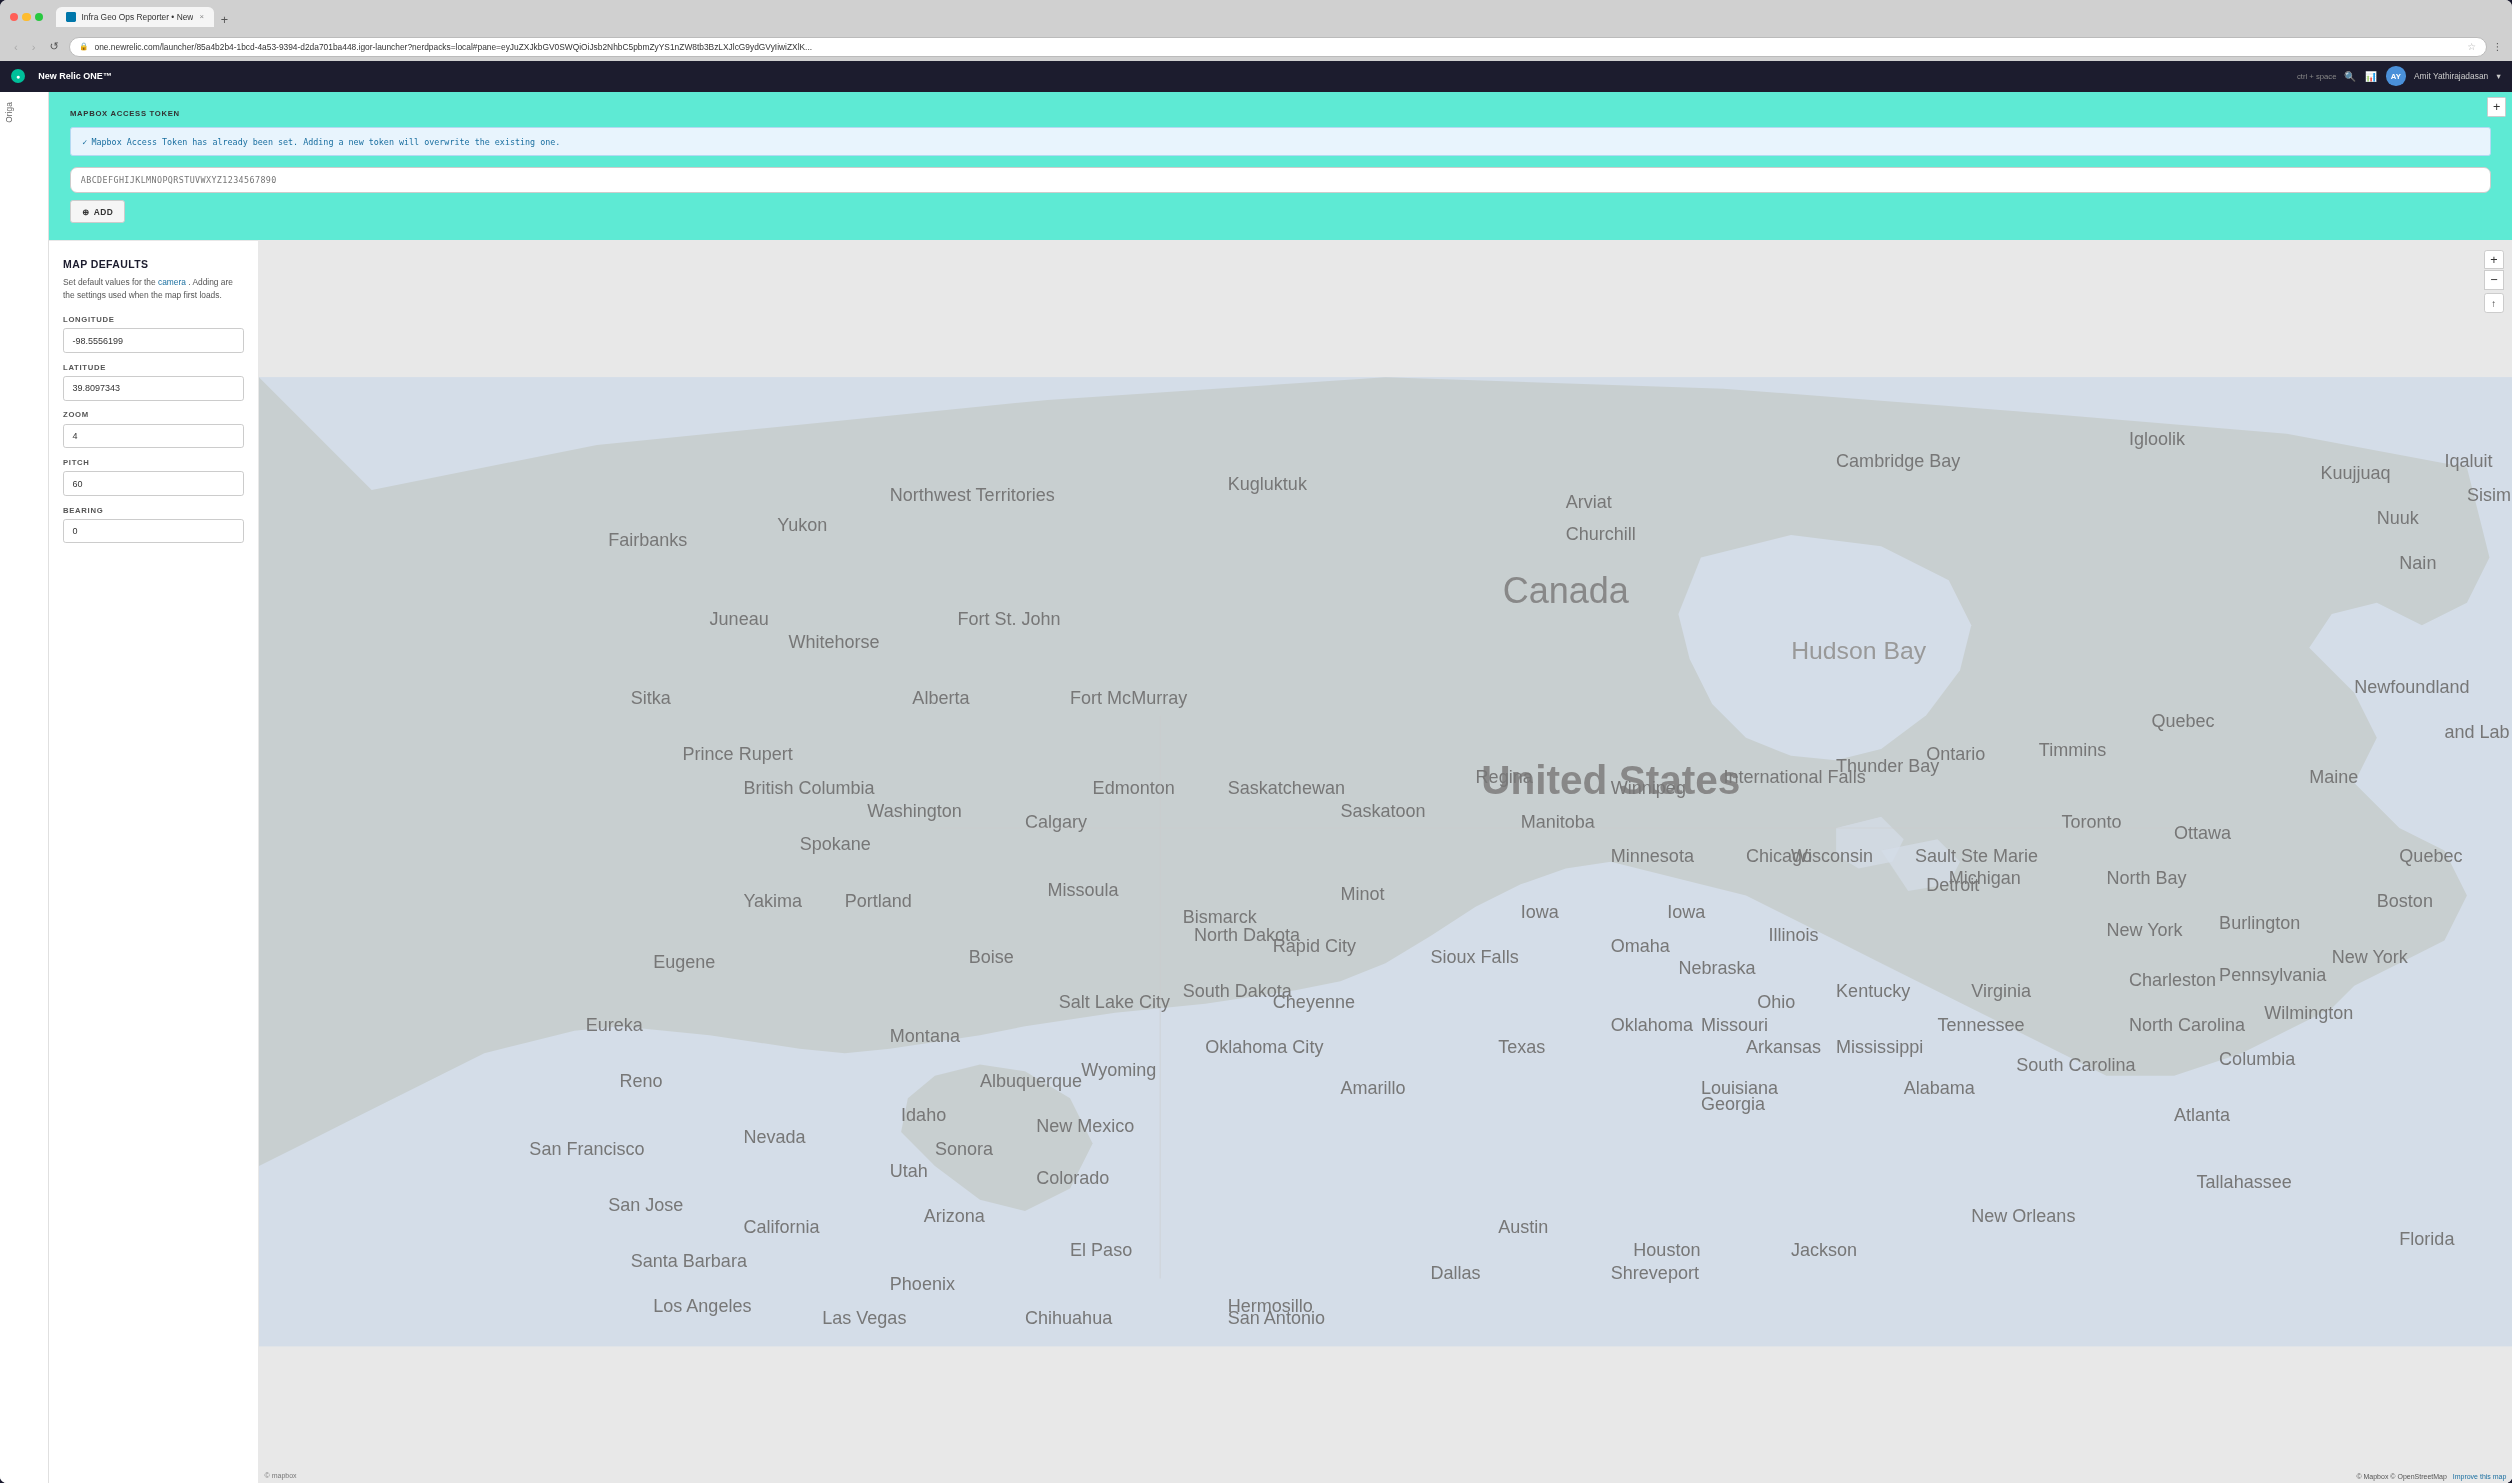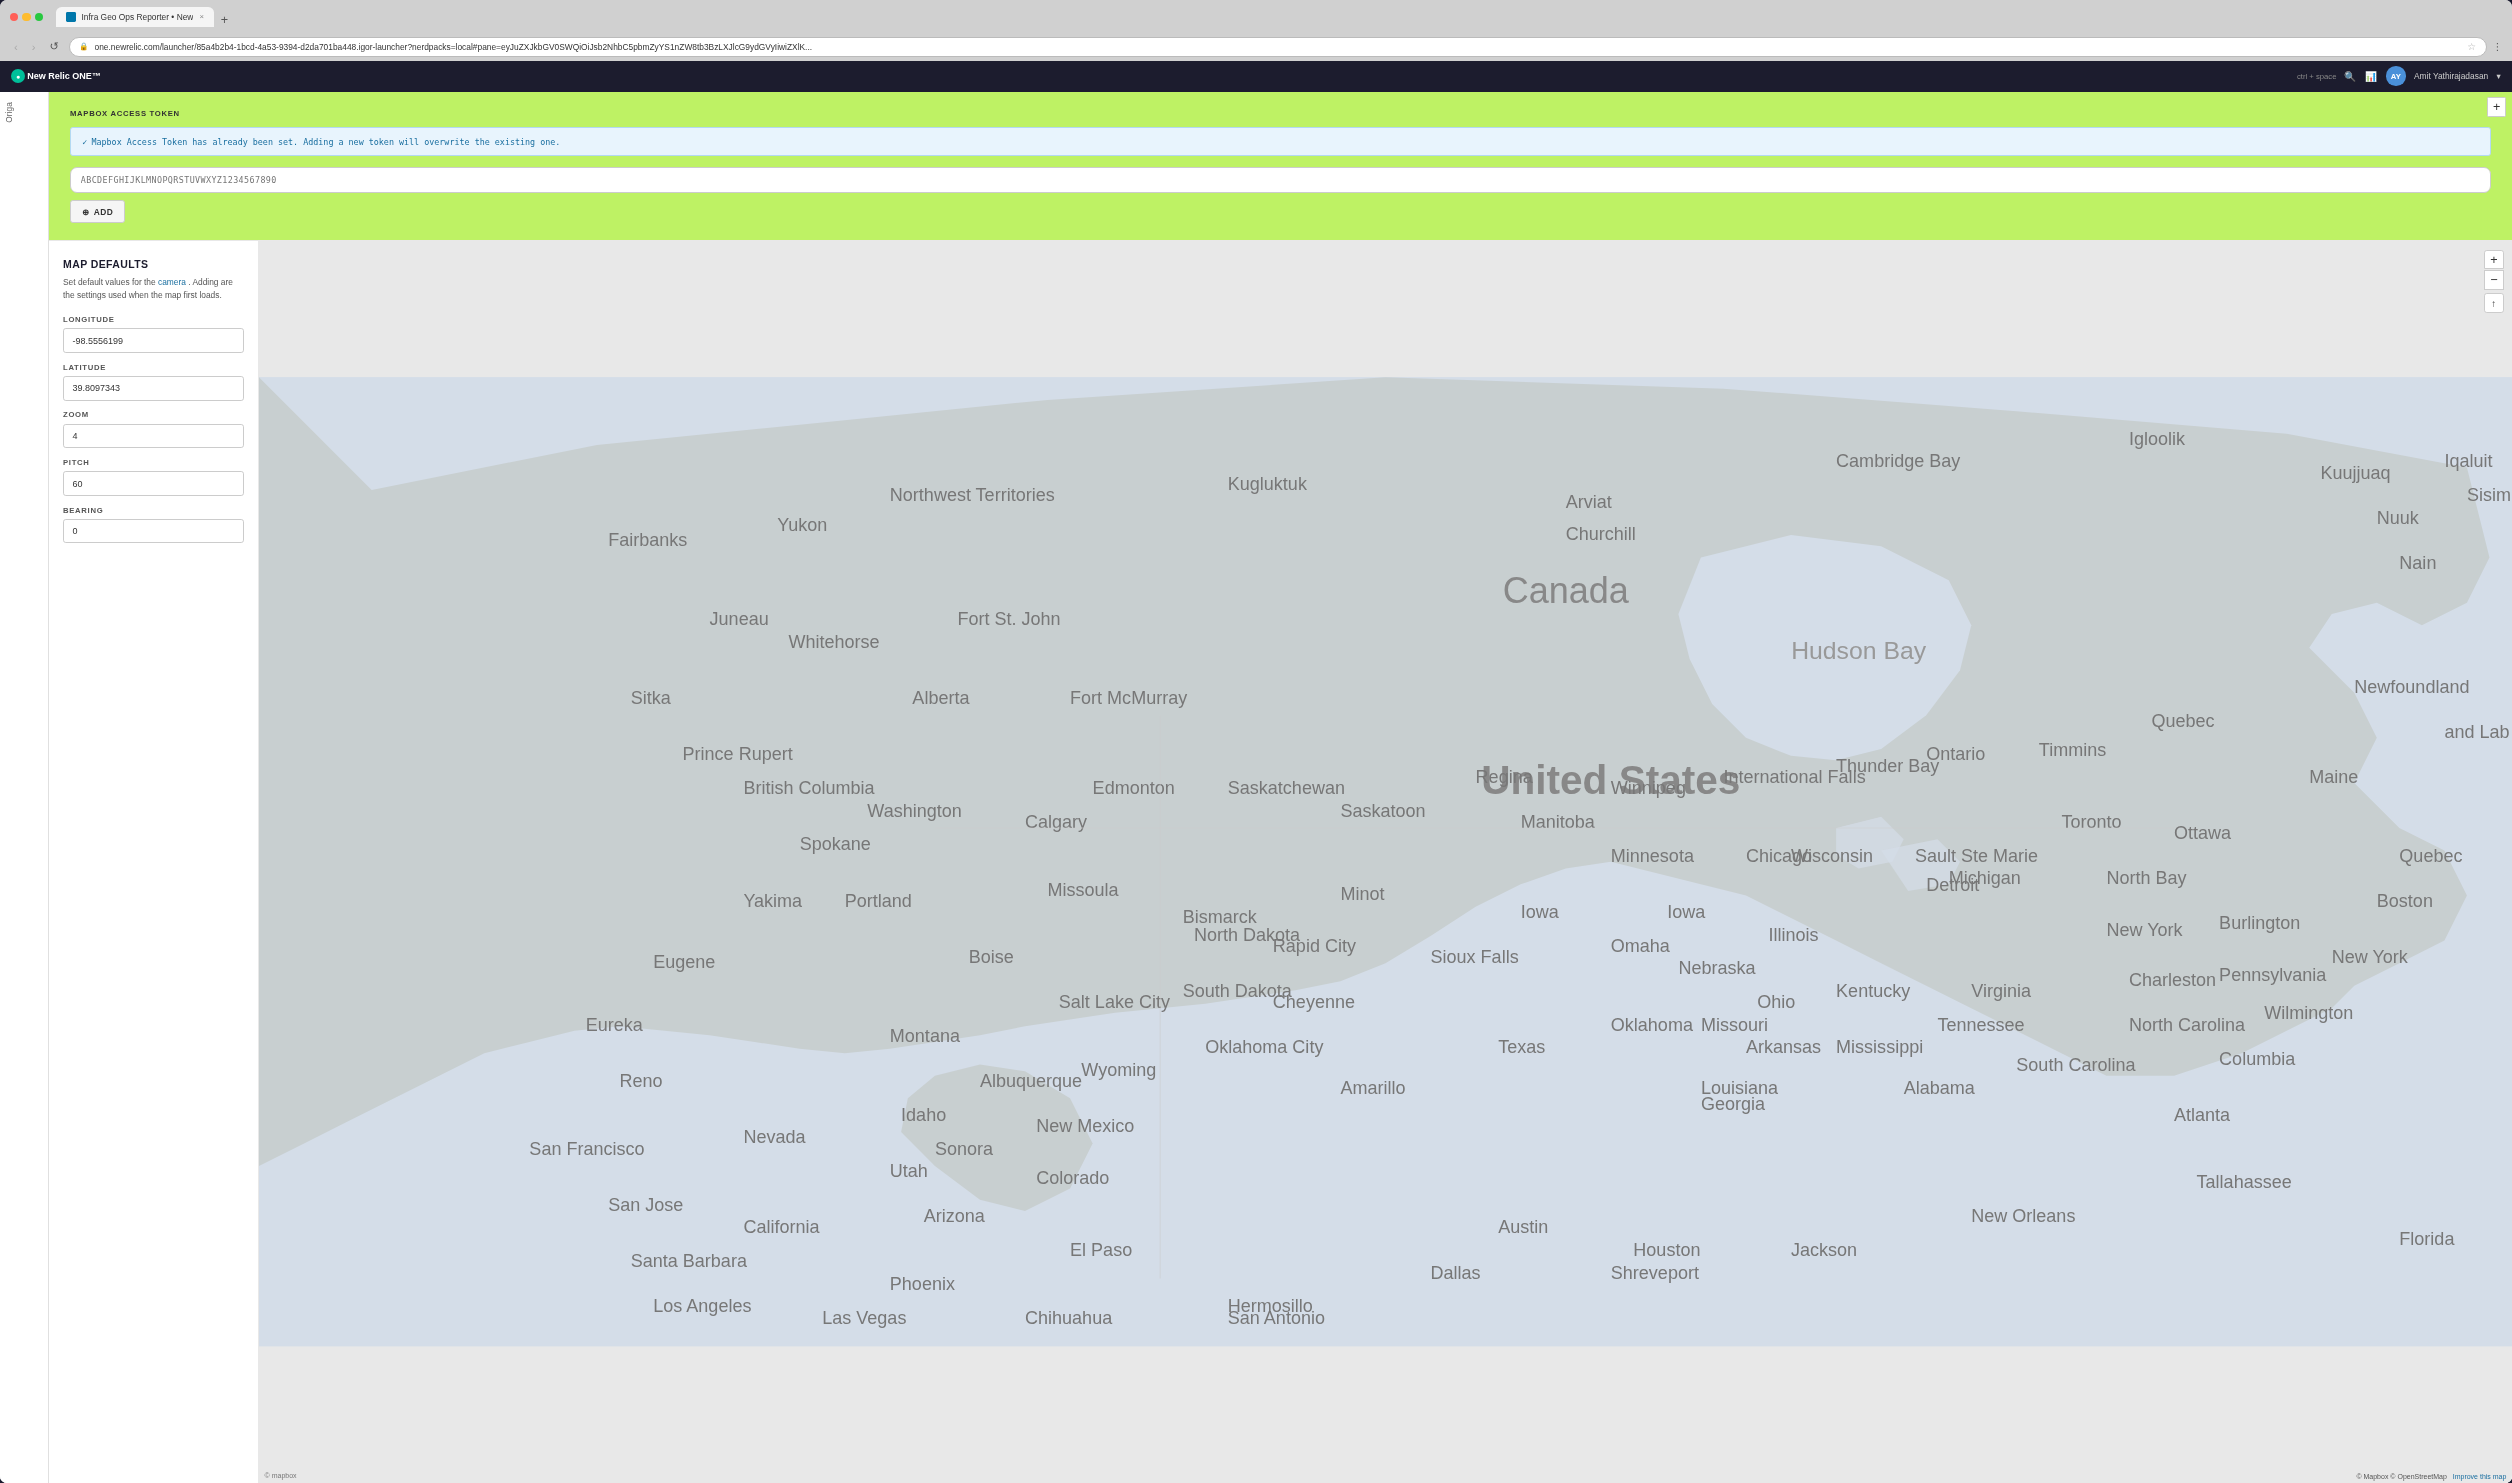--- a/index.html
+++ b/index.html
@@ -153,21 +153,21 @@
       background: #1c1c2e;
       padding: 5.6px 11.2px;
       display: flex;
       align-items: center;
       gap: 11.2px;
     }
 
     .nr-logo {
       display: flex;
       align-items: center;
-      gap: 2px;
+      gap: 13px;
       color: #fff;
       font-size: 9px;
       font-weight: 600;
     }
 
     .nr-logo-icon {
       width: 14px;
       height: 14px;
       background: #00bf9a;
       border-radius: 50%;
@@ -256,21 +256,21 @@
     
     .content-area {
       flex: 1;
       overflow-y: auto;
       padding: 0;
       display: flex;
       flex-direction: column;
     }
 
     .settings-section {
-      background: #bef264;
+      background: #5eead4;
       margin: 0;
       padding: 17px 21px;
       border-bottom: 0.7px solid #e8e8e8;
     }
 
     .section-label {
       font-size: 7.7px;
       font-weight: 700;
       letter-spacing: 0.7px;
       color: #333;

